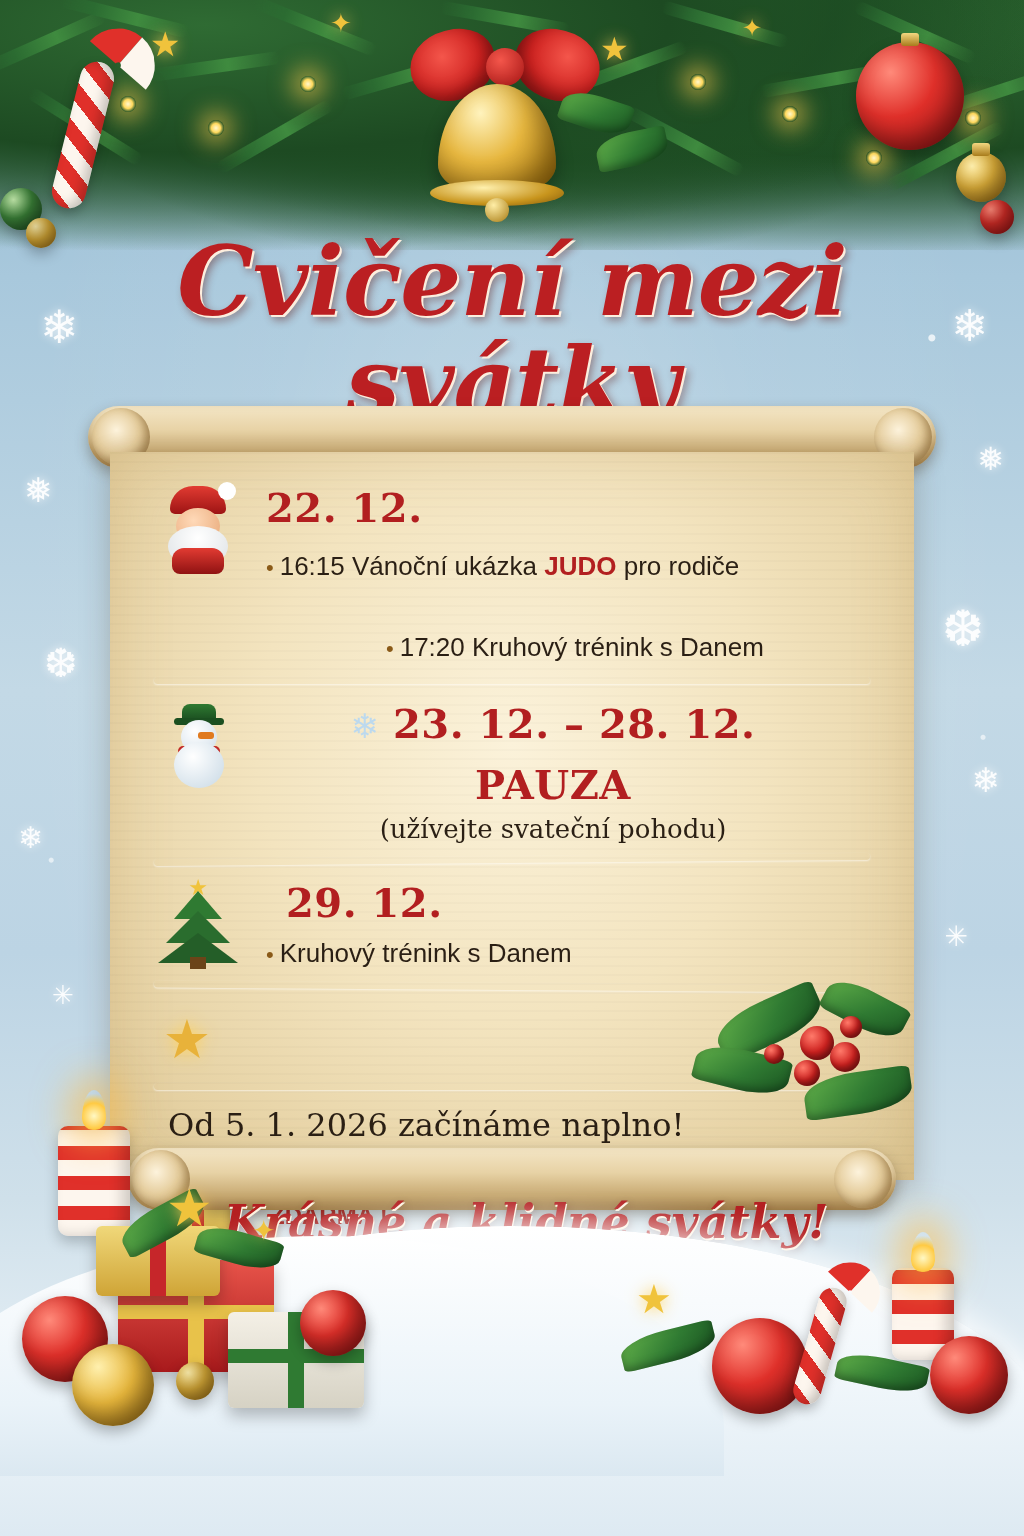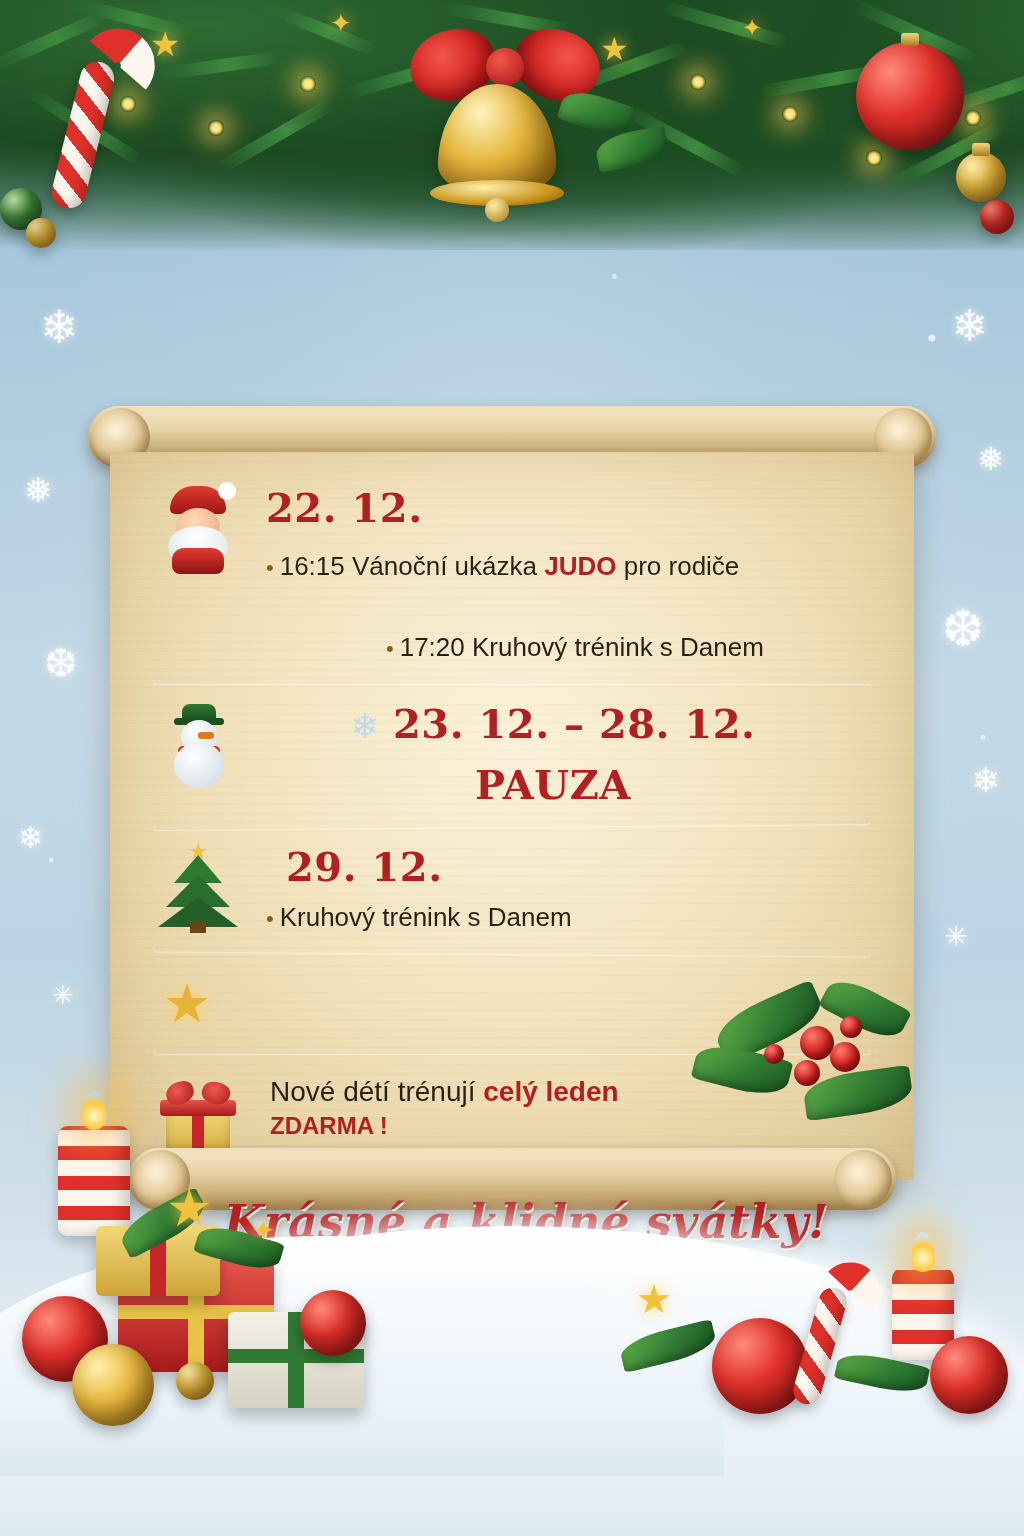--- a/index.html
+++ b/index.html
@@ -581,20 +581,25 @@
       <div class="cap"></div>
     </div>
     <div class="bauble gold" style="left:956px; top:152px; width:50px; height:50px;">
       <div class="cap"></div>
     </div>
     <div class="bauble" style="left:980px; top:200px; width:34px; height:34px;"></div>
     <div class="bauble green" style="left:0px; top:188px; width:42px; height:42px;"></div>
     <div class="bauble gold" style="left:26px; top:218px; width:30px; height:30px;"></div>
   </div>
 
+  <div class="title-wrap">
+    <h1 class="title">Cvičení mezi svátky</h1>
+    <div class="title-underline"></div>
+    <div class="subtitle">Veselé Vánoce!</div>
+  </div>
 
   <div class="scroll">
     <div class="scroll-roll top">
       <div class="curl l"></div>
       <div class="curl r"></div>
     </div>
     <div class="scroll-body">
       <div class="rows">
 
         <div class="row">
@@ -631,20 +636,21 @@
                 <div class="scarf"></div>
               <div class="b1"></div>
             </div>
           </div>
           <div class="text-col" style="text-align:center; padding-right:40px;">
             <div class="inline-row" style="justify-content:center;">
               <span class="flake" style="position:static; color:#bcd9ee; font-size:34px; text-shadow:none;">❄</span>
               <span class="date">23. 12. – 28. 12.</span>
               <span class="date">PAUZA</span>
             </div>
+            <div class="note">(užívejte svateční pohodu)</div>
           </div>
         </div>
         <div class="divider d2"></div>
 
         <div class="row">
           <div class="icon-col">
             <div class="ico tree">
               <div class="star">★</div>
               <div class="t1"></div>
                 <div class="t2"></div>
@@ -661,20 +667,23 @@
         </div>
         <div class="divider d3"></div>
 
         <div class="row" style="align-items:center;">
           <div class="icon-col" style="width:86px; flex:0 0 86px;">
             <span class="star-deco" style="position:static; font-size:54px; color:#e8b23a;">★</span>
           </div>
         </div>
         <div class="divider"></div>
 
+        <div class="row" style="padding-left:24px;">
+          <div class="restart">Od 5. 1. 2026 začínáme naplno!</div>
+        </div>
 
         <div class="row">
           <div class="icon-col">
             <div class="ico gift">
               <div class="box"></div>
                 <div class="ribbon-v"></div>
                 <div class="lid"></div>
               <div class="bow1"></div>
                 <div class="bow2"></div>
             </div>

